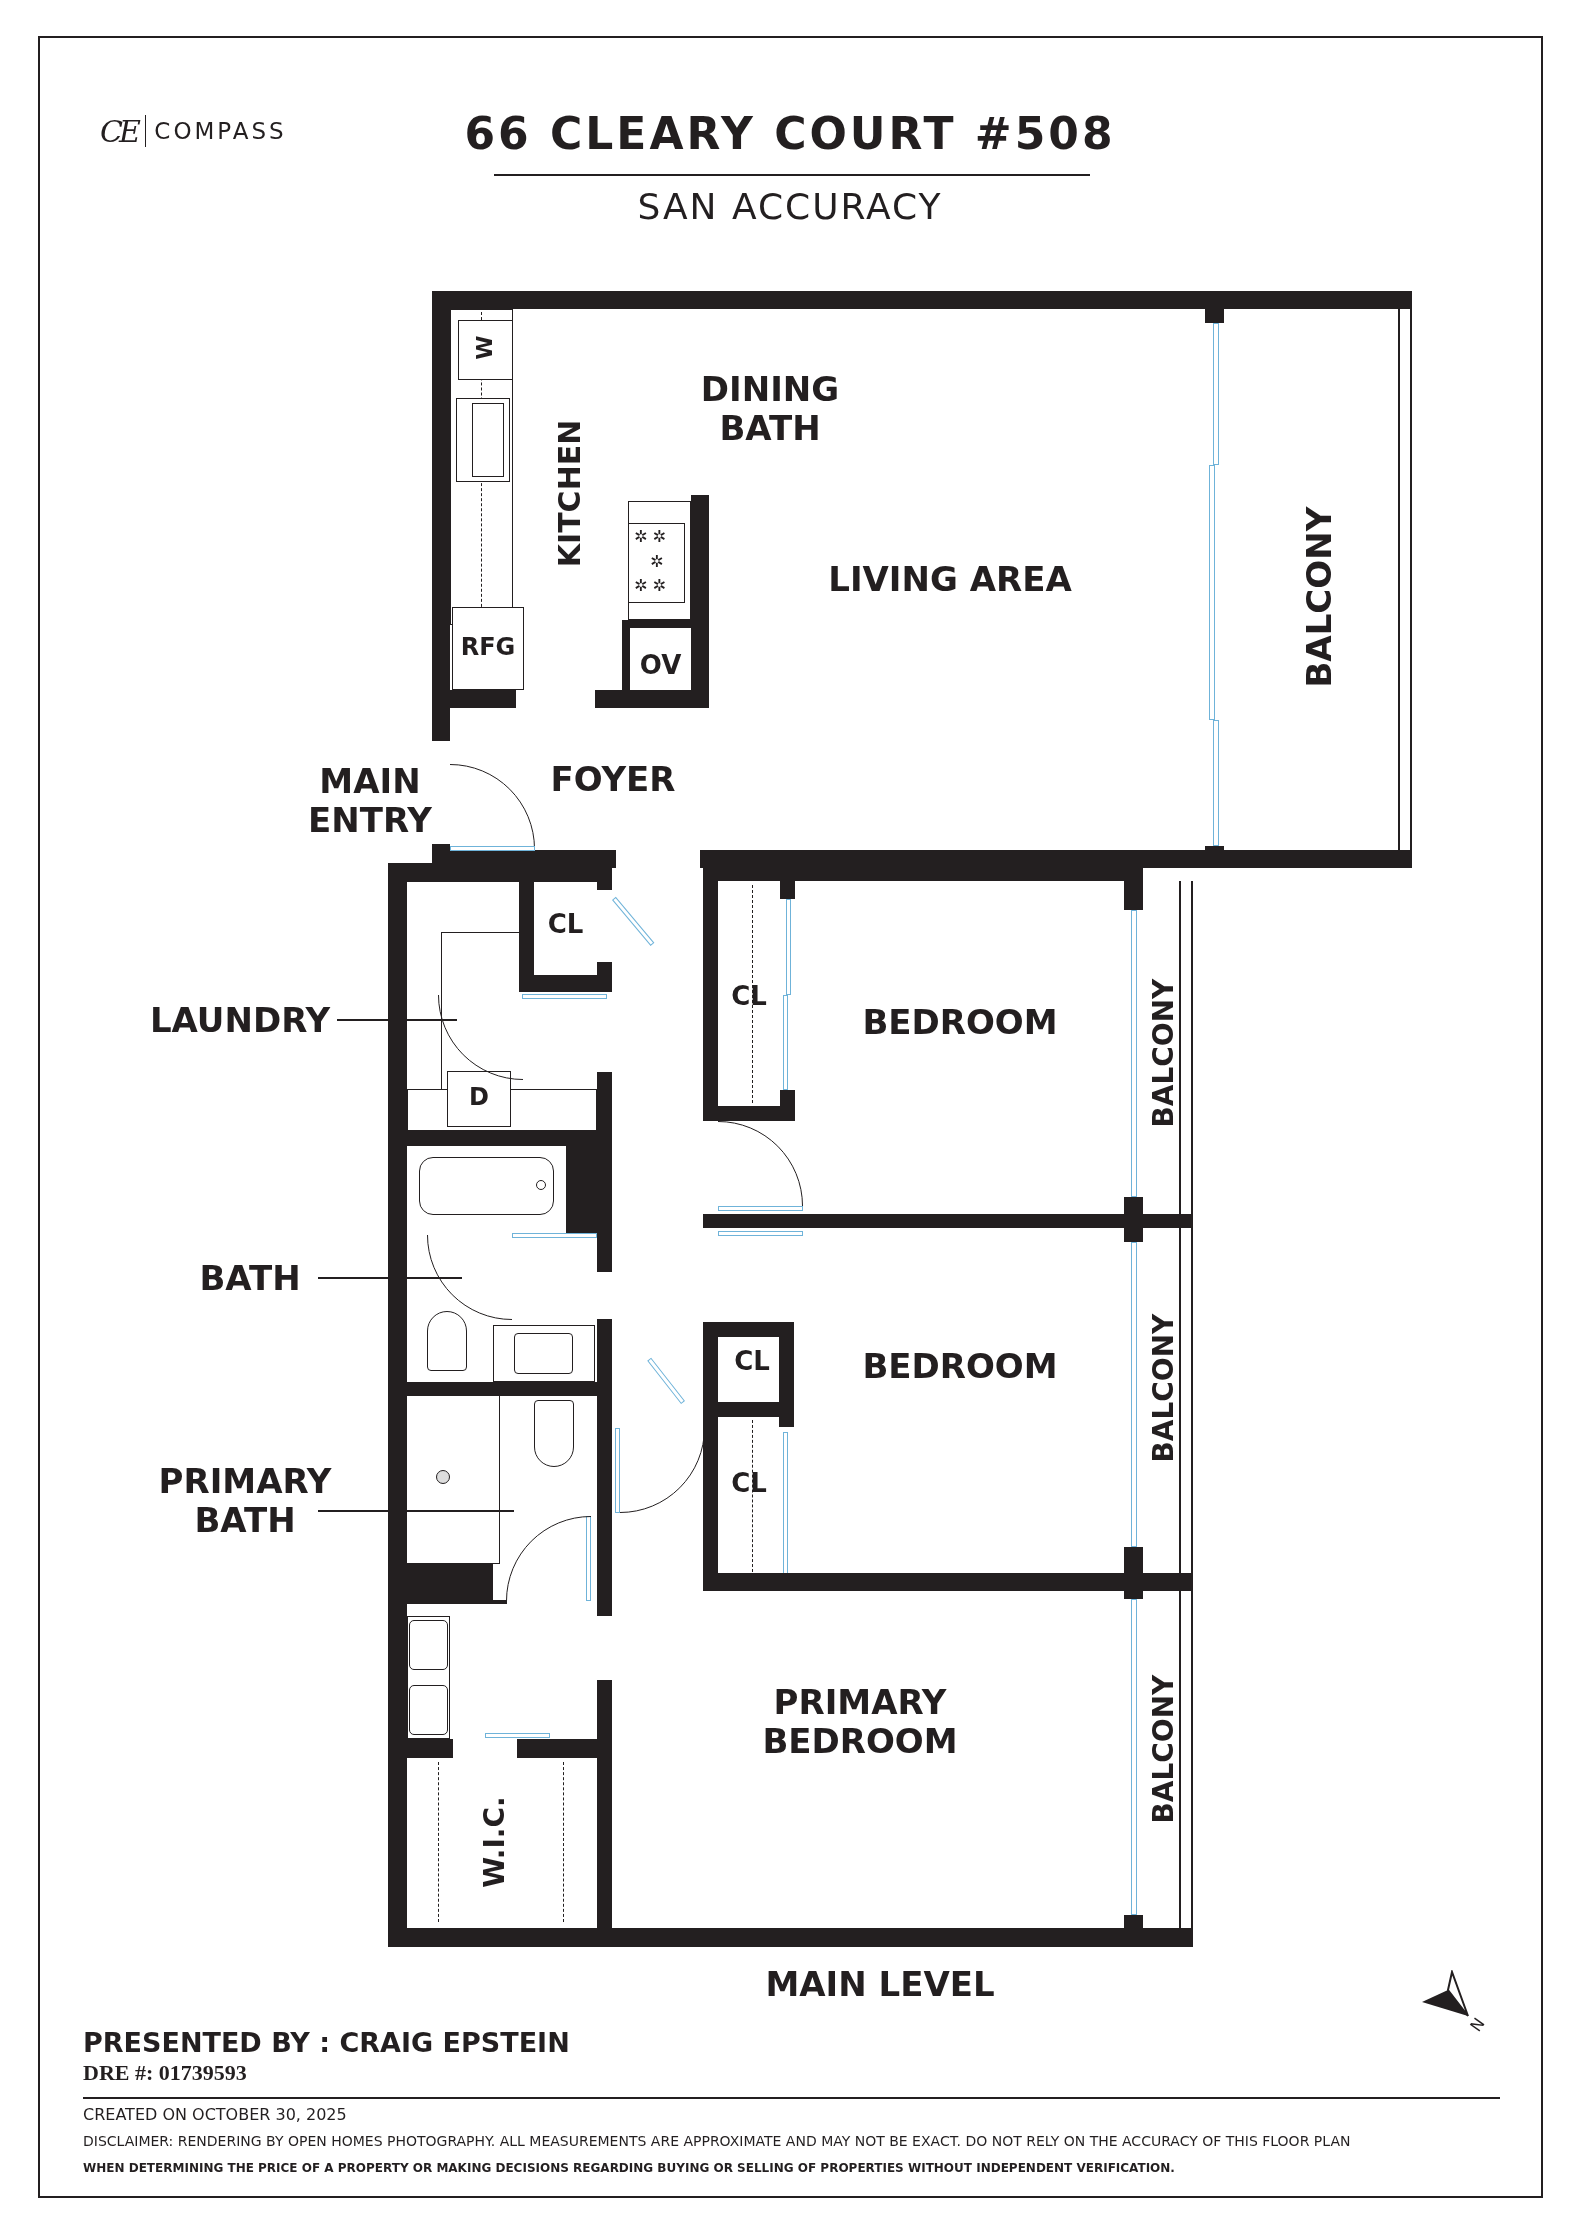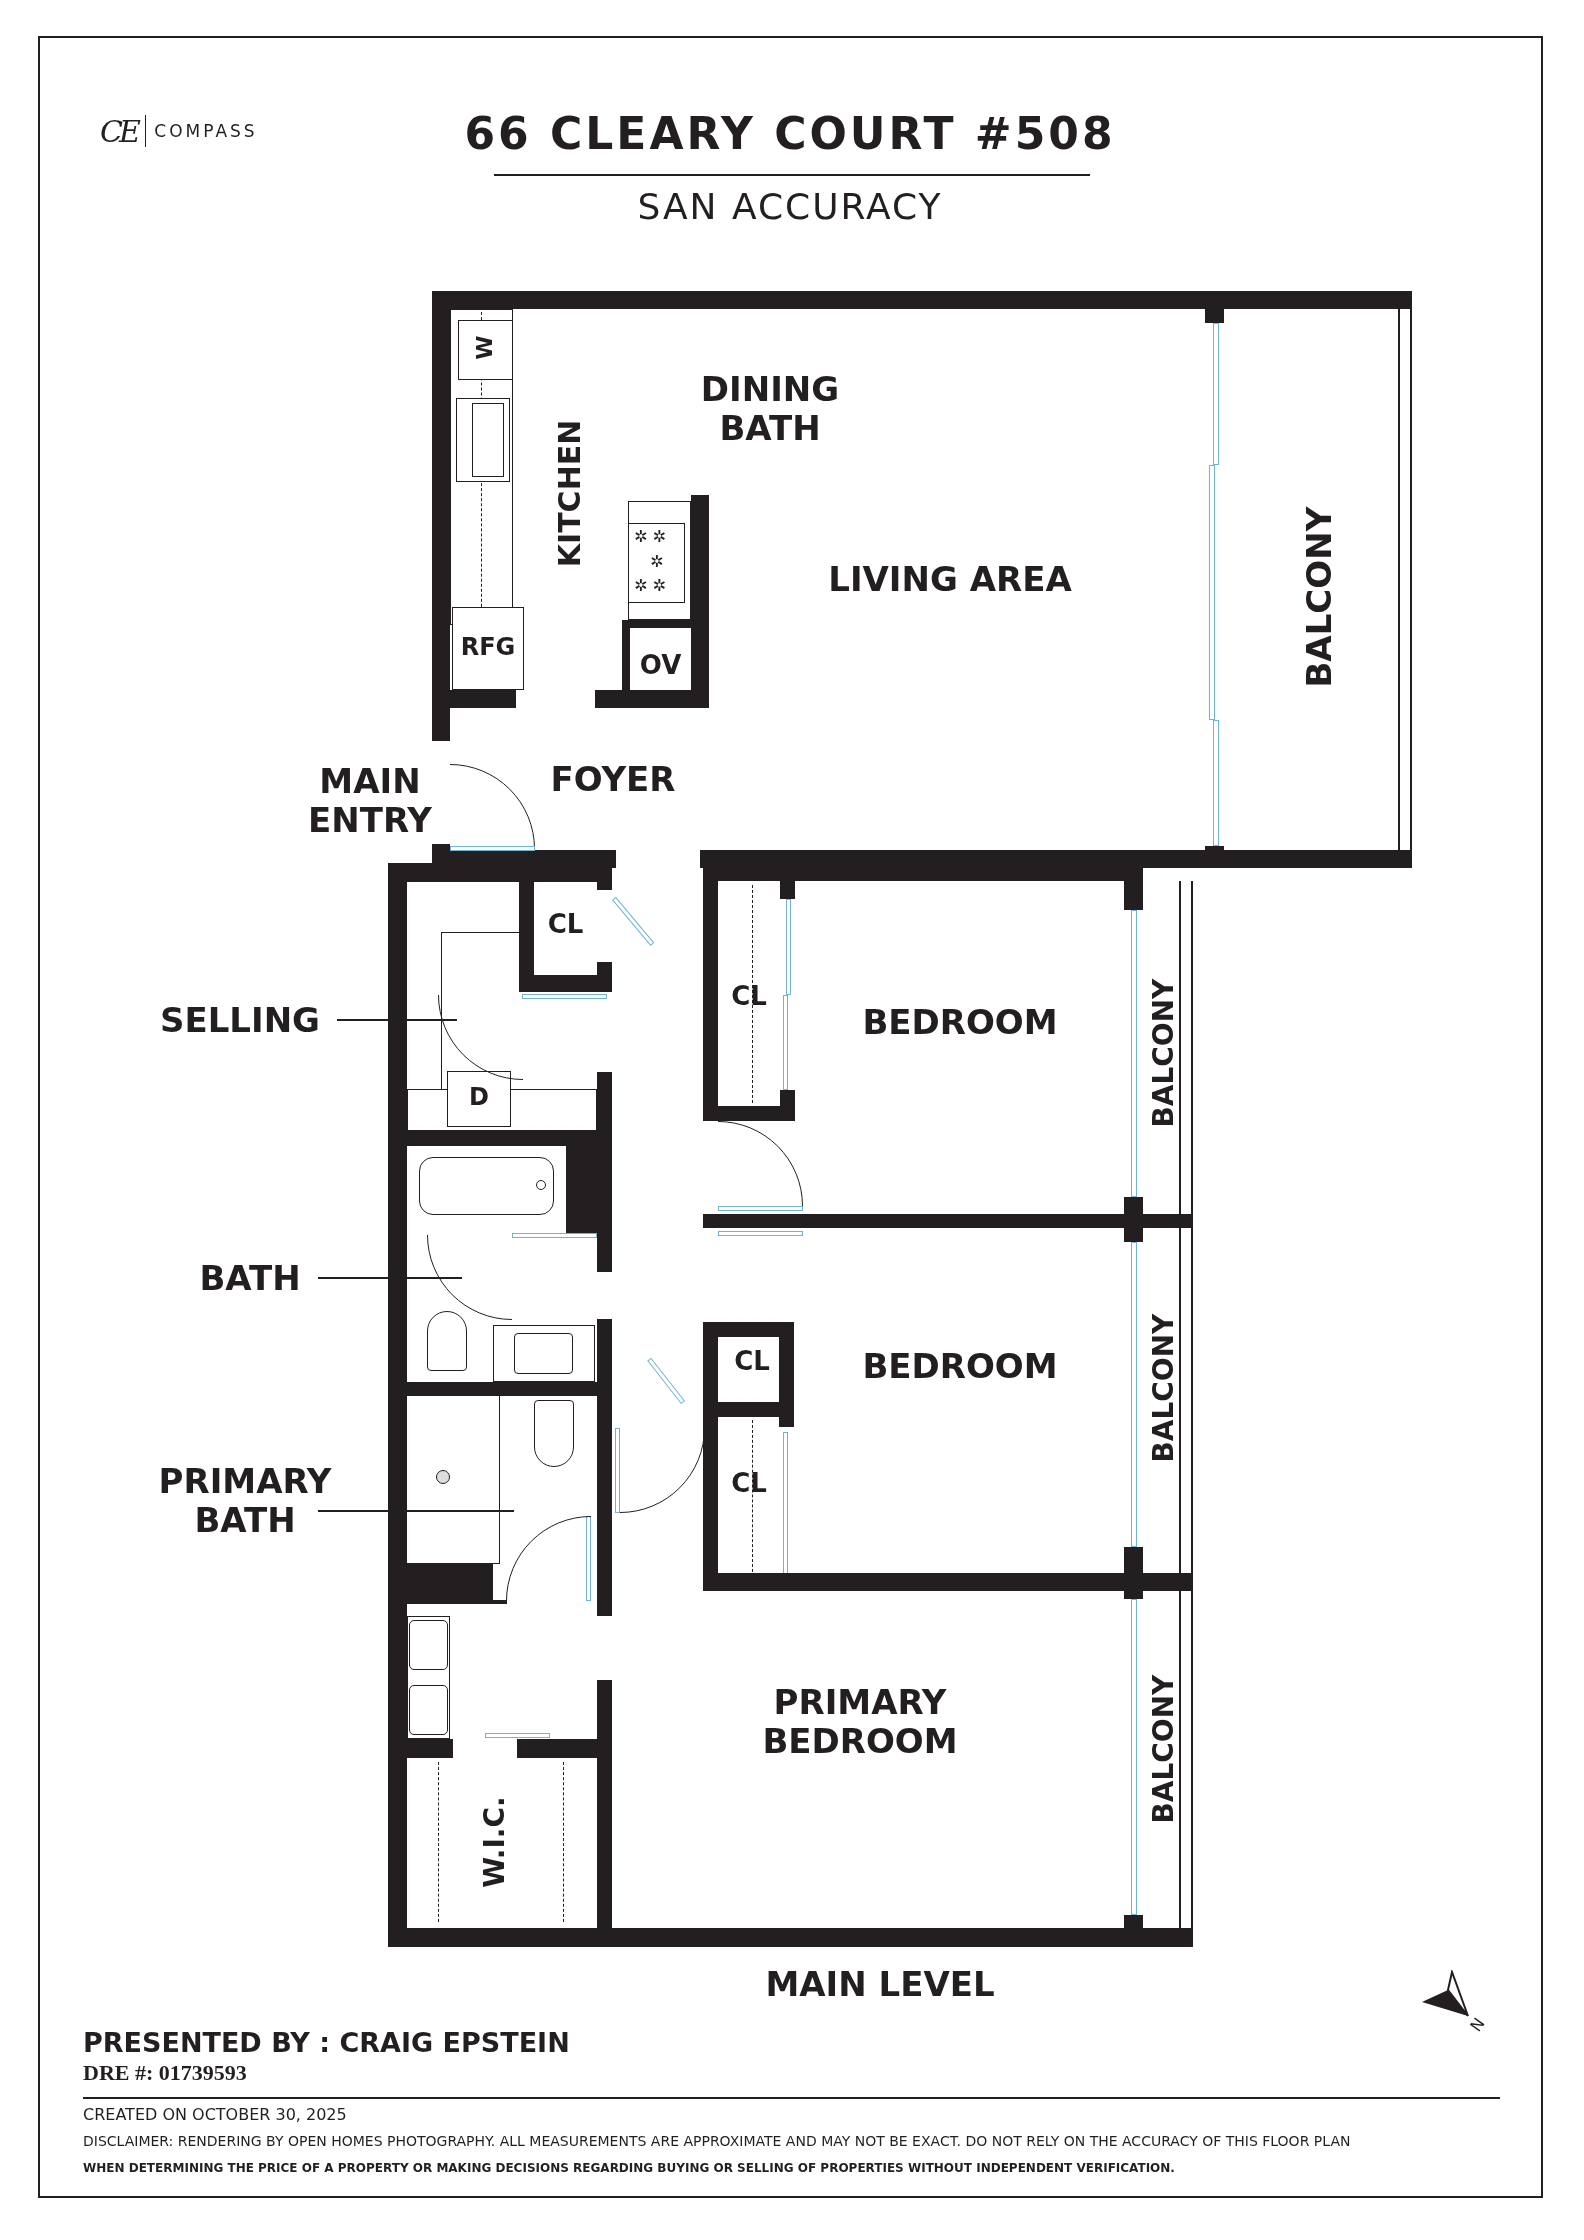--- a/index.html
+++ b/index.html
@@ -10,21 +10,21 @@
   .thin{position:absolute;border:1.5px solid #231f20;box-sizing:border-box;background:transparent;}
   .glass{position:absolute;border:1.5px solid #6fb3d9;box-sizing:border-box;background:#fff;}
   .lbl{position:absolute;font-family:"DejaVu Sans",sans-serif;font-weight:bold;color:#231f20;text-align:center;white-space:nowrap;line-height:1.15;}
   .vert{transform:rotate(-90deg);transform-origin:center center;}
   .title{position:absolute;left:440px;width:700px;top:108px;text-align:center;font-family:"DejaVu Sans",sans-serif;font-weight:bold;font-size:44px;letter-spacing:3px;}
   .subtitle{position:absolute;left:440px;width:700px;top:186px;text-align:center;font-family:"DejaVu Sans",sans-serif;font-size:36px;letter-spacing:2px;font-weight:normal;}
   .title-rule{position:absolute;left:494px;width:596px;top:174px;height:2px;background:#231f20;}
   .logo{position:absolute;left:100px;top:113px;height:36px;display:flex;align-items:center;gap:8px;}
   .logo .mark{font-family:"DejaVu Serif",serif;font-size:30px;font-style:italic;letter-spacing:-4px;}
   .logo .sep{width:1.5px;height:32px;background:#231f20;}
-  .logo .name{font-family:"DejaVu Sans",sans-serif;font-size:17px;letter-spacing:3px;}
+  .logo .name{font-family:"DejaVu Sans",sans-serif;font-size:23px;letter-spacing:3px;}
   .leader{position:absolute;height:1.5px;background:#231f20;}
   .dash{position:absolute;border-left:2px dashed #231f20;}
   .arc{position:absolute;border:1.2px solid #231f20;box-sizing:border-box;}
   .footer-presented{position:absolute;left:83px;top:2027px;font-family:"DejaVu Sans",sans-serif;font-weight:bold;font-size:27px;text-align:center;}
   .footer-dre{position:absolute;left:83px;top:2060px;font-family:Liberation Serif, serif;font-weight:bold;font-size:22px;}
   .footer-rule{position:absolute;left:83px;width:1417px;top:2097px;height:2px;background:#231f20;}
   .footer-small{position:absolute;left:83px;font-family:"DejaVu Sans",sans-serif;font-size:15px;white-space:nowrap;}
 </style>
 </head>
 <body>
@@ -184,21 +184,21 @@
   <div>DINING</div>
   <div>BATH</div>
 </div>
 <div class="lbl" style="left:800px;top:560px;width:300px;font-size:34px;">LIVING AREA</div>
 <div class="lbl vert" style="left:1230px;top:578px;width:180px;font-size:34px;">BALCONY</div>
 <div class="lbl" style="left:538px;top:760px;width:150px;font-size:34px;">FOYER</div>
 <div class="lbl" style="left:290px;top:762px;width:160px;font-size:34px;">
   <div>MAIN</div>
   <div>ENTRY</div>
 </div>
-<div class="lbl" style="left:140px;top:1001px;width:200px;font-size:34px;">SELLING</div>
+<div class="lbl" style="left:140px;top:1001px;width:200px;font-size:34px;">LAUNDRY</div>
 <div class="leader" style="left:337px;top:1019px;width:120px;"></div>
 <div class="lbl" style="left:180px;top:1259px;width:140px;font-size:34px;">BATH</div>
 <div class="leader" style="left:318px;top:1277px;width:144px;"></div>
 <div class="lbl" style="left:150px;top:1462px;width:190px;font-size:34px;">
   <div>PRIMARY</div>
   <div>BATH</div>
 </div>
 <div class="leader" style="left:318px;top:1510px;width:196px;"></div>
 <div class="lbl" style="left:840px;top:1003px;width:240px;font-size:34px;">BEDROOM</div>
 <div class="lbl vert" style="left:1089px;top:1037px;width:150px;font-size:28px;">BALCONY</div>

